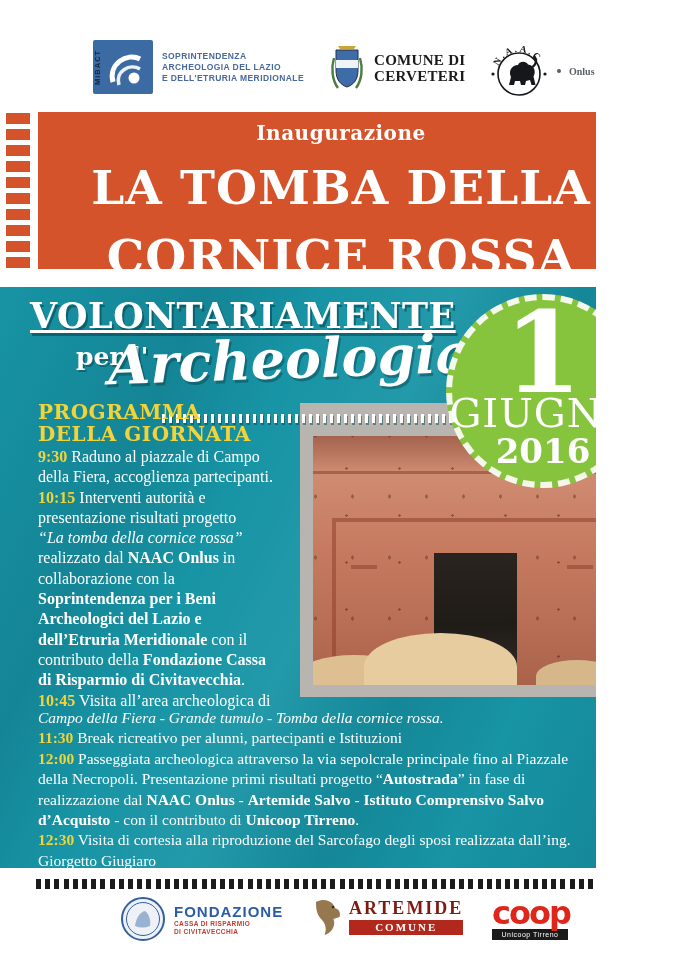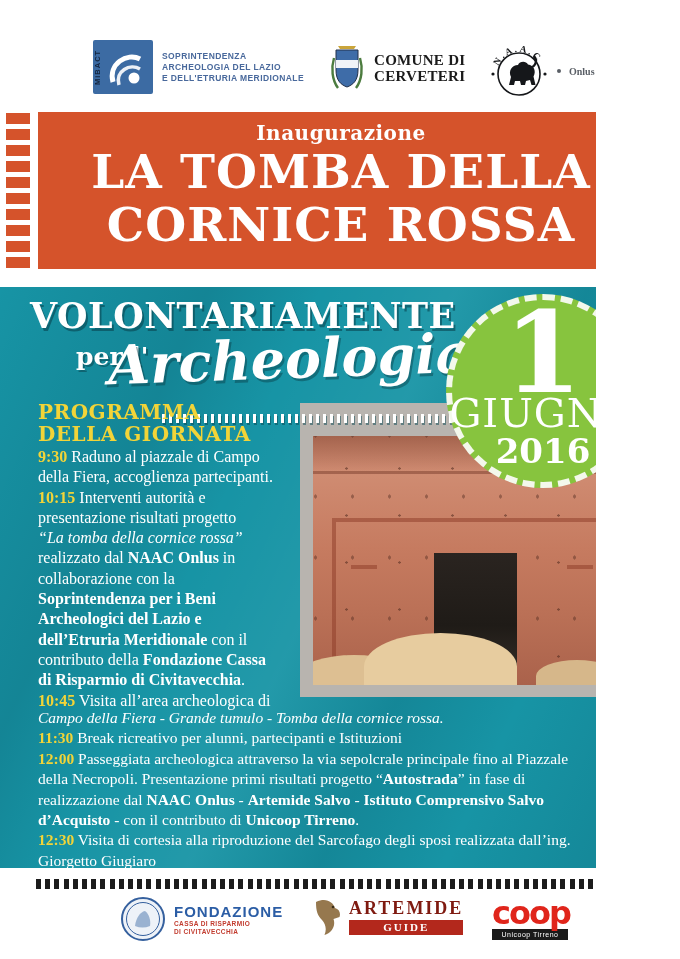--- a/index.html
+++ b/index.html
@@ -18,30 +18,30 @@
   .naac-onlus{font:700 10px "Liberation Serif",serif;color:#5a5f66;}
   .naac-dot{width:4px;height:4px;background:#5a5f66;border-radius:50%;margin-right:2px;}
 
   
   .strip{position:absolute;top:113px;width:24px;height:155px;
          background:repeating-linear-gradient(to bottom,#d5532b 0 11px,transparent 11px 16px);}
   .strip-left{left:6px;} .strip-right{left:652px;}
   .banner{position:absolute;left:38px;top:112px;width:606px;height:157px;background:#d5532b;
           text-align:center;color:#fff;}
   .banner-kicker{padding-top:9px;font:700 20px "DejaVu Serif",serif;letter-spacing:.5px;}
-  .banner-title{font:700 47px/52px "DejaVu Serif",serif;letter-spacing:1px;margin-top:1px;}
+  .banner-title{font:700 47px/52px "DejaVu Serif",serif;letter-spacing:1px;margin-top:17px;}
 
   
   .teal{position:absolute;left:0;top:287px;width:680px;height:581px;background:#1794a5;overflow:hidden;}
   .teal::before{content:'';position:absolute;inset:0;z-index:0;
      background:linear-gradient(115deg,rgba(0,40,55,0) 0%,rgba(0,40,55,.14) 22%,rgba(0,40,55,0) 34%,
         rgba(255,255,255,.05) 48%,rgba(0,40,55,.12) 62%,rgba(0,40,55,0) 75%,rgba(0,40,55,.10) 90%);}
   .vol-title{position:absolute;z-index:4;left:30px;top:8px;width:420px;text-align:left;
      font:700 35px "DejaVu Serif",serif;color:#fff;letter-spacing:.5px;
-     text-shadow:2px 3px 0 rgba(8,62,72,.55);}
+     text-shadow:2px 3px 0 rgba(8,62,72,.55);text-decoration:underline;}
   .vol-per{position:absolute;z-index:4;left:76px;top:55px;font:700 25px "DejaVu Serif",serif;color:#fff;
      text-shadow:2px 2px 0 rgba(8,62,72,.5);}
   .vol-script{position:absolute;z-index:4;left:108px;top:40px;font:700 italic 54px "DejaVu Serif",serif;
      font-style:italic;color:#fff;text-shadow:2px 3px 0 rgba(8,62,72,.45);transform:rotate(-2deg);}
 
   .orn-h{position:absolute;z-index:3;left:162px;top:127px;width:492px;height:9px;
      background:repeating-linear-gradient(to right,#fff 0 3.5px,transparent 3.5px 7px);
      filter:drop-shadow(1px 2px 0 rgba(8,70,82,.5));}
   .orn-v{position:absolute;z-index:3;left:645px;top:127px;width:9px;height:438px;
      background:repeating-linear-gradient(to bottom,#fff 0 4px,transparent 4px 7.5px);
@@ -240,21 +240,21 @@
     </div>
   </div>
 
   <div class="logo-artemide">
     <svg width="32" height="42" viewBox="0 0 32 42">
       <path fill="#96784e" d="M6 4 c10 -5 17 0 19 6 c4 1 6 5 4.5 9 l-6 2 c2.5 7 -2 14 -9 16 c2.5 -6 1 -11 -2.5 -15 c-4.5 -4.5 -6 -9 -6 -18 z"></path>
       <circle cx="23" cy="9" r="1.3" fill="#3a2d18"></circle>
     </svg>
     <div>
       <div class="art-title">ARTEMIDE</div>
-      <div class="art-bar">GUIDE</div>
+      <div class="art-bar">COMUNE</div>
     </div>
   </div>
 
   <div class="logo-coop">
     <div class="coop-word">coop</div>
     <div class="coop-bar">Unicoop Tirreno</div>
   </div>
 
 </div>
 

